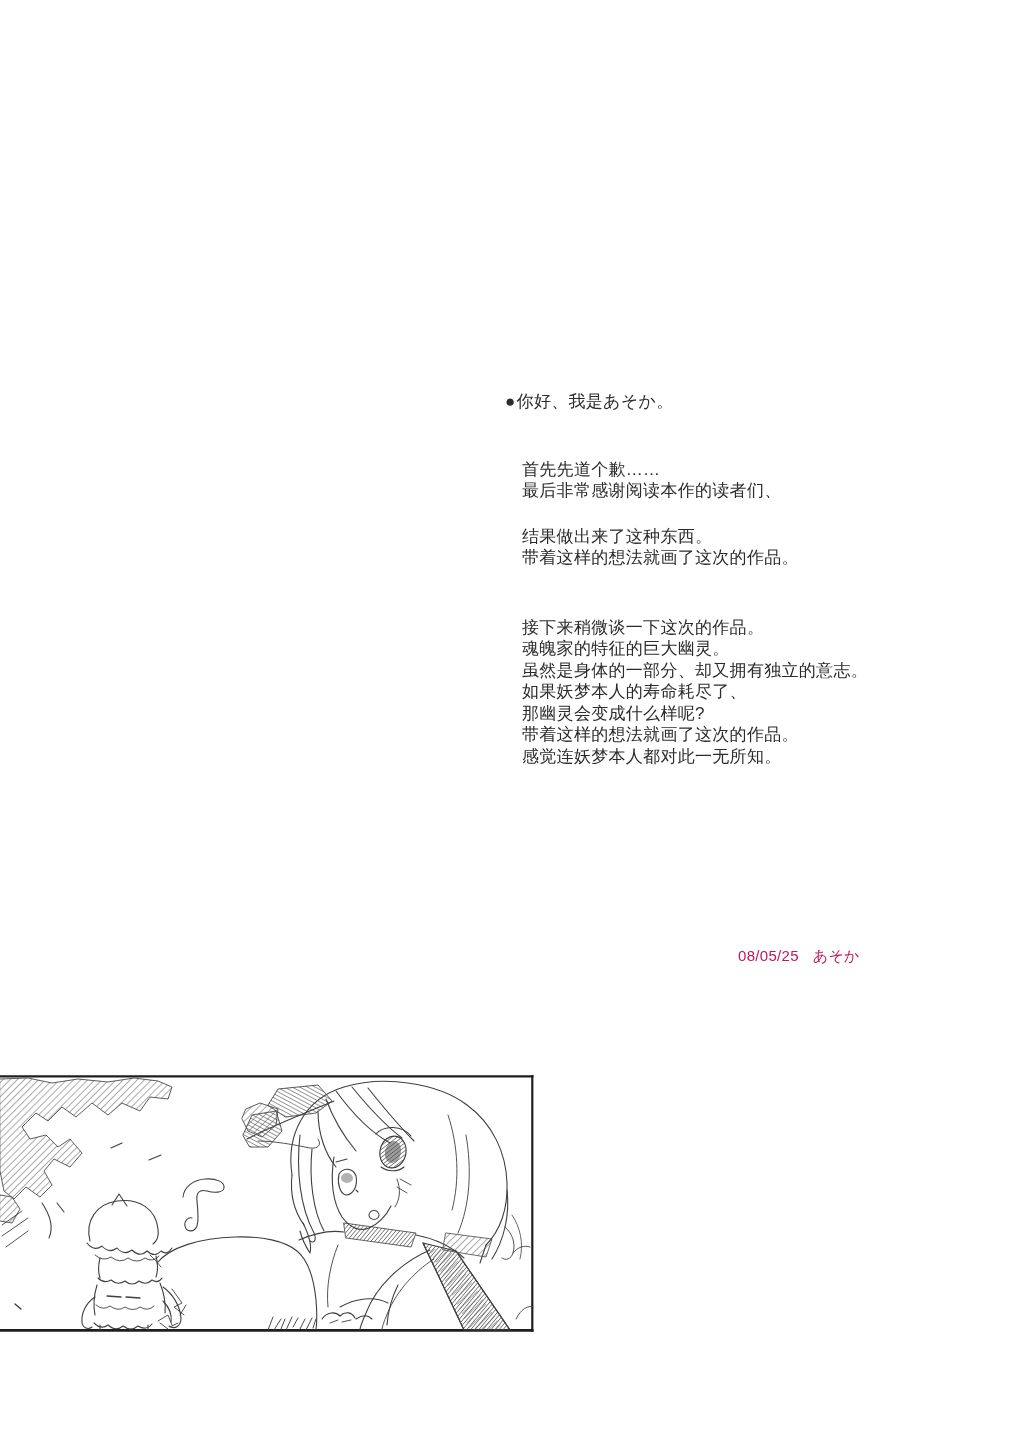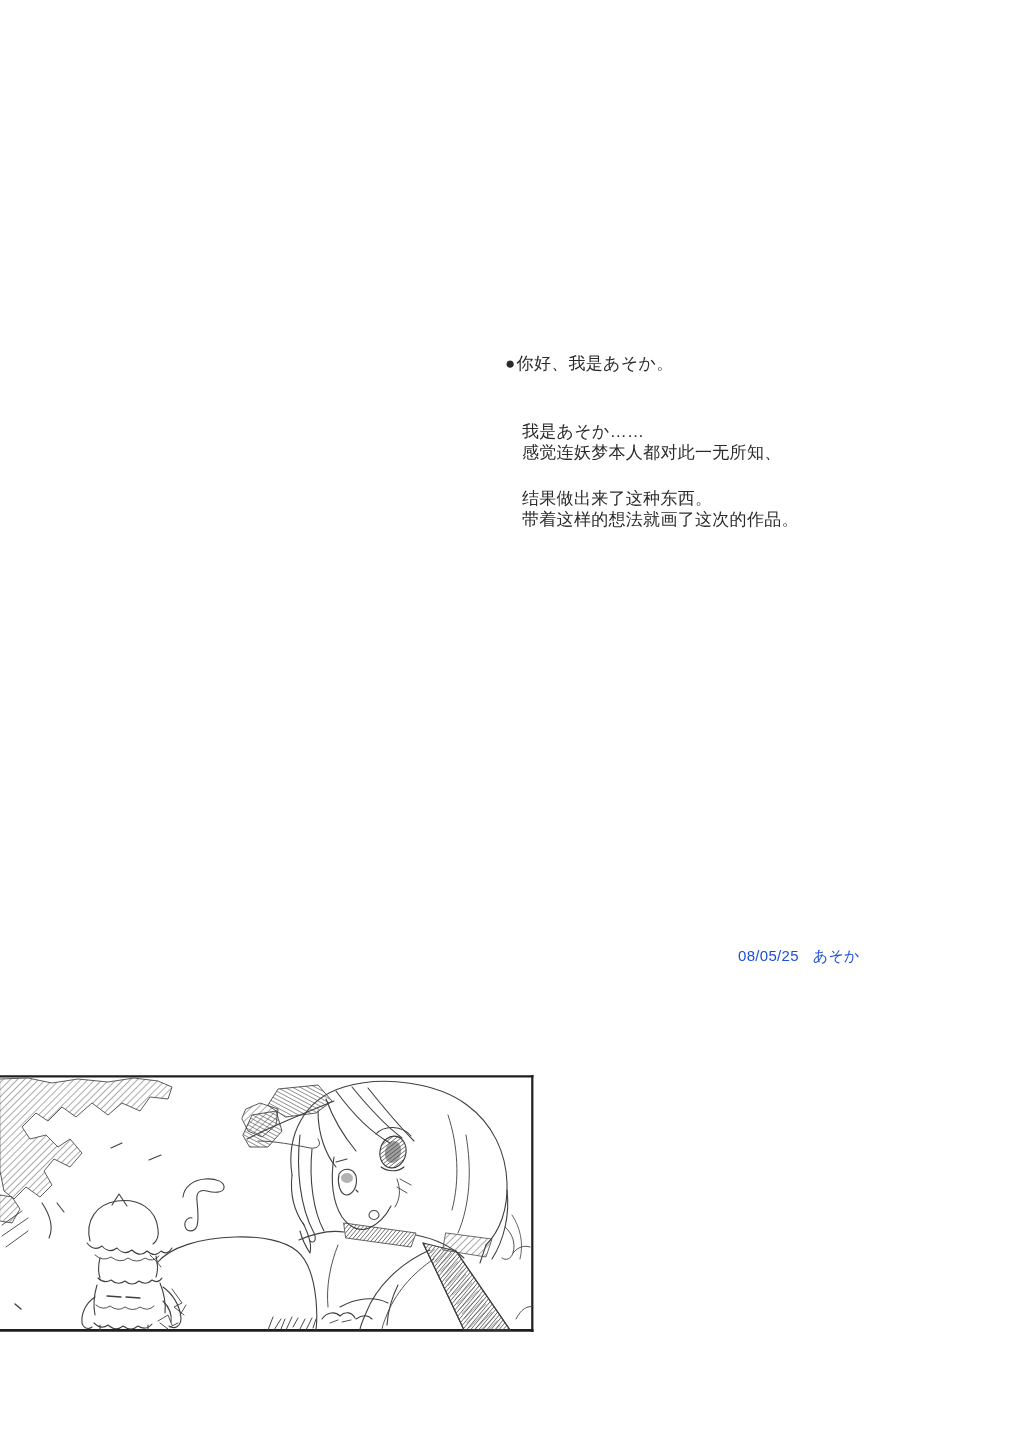--- a/index.html
+++ b/index.html
@@ -2,58 +2,67 @@
 <html><head>
 <meta charset="utf-8">
 <style>
   html,body{margin:0;padding:0;}
   body{
     width:1019px;height:1440px;position:relative;overflow:hidden;
     background:#ffffff;
     font-family:"Liberation Sans","DejaVu Sans",sans-serif;
   }
   .afterword{
-    position:absolute;left:505px;top:353px;
+    position:absolute;left:505px;top:391px;
     font-size:17px;line-height:21.5px;letter-spacing:0.3px;
     color:#2b2b2b;white-space:nowrap;
   }
   .afterword p{margin:0;}
   .intro .bullet{margin-right:1px;}
   .para{margin:0;padding-left:17px;}
   .para-1{margin-top:46px;}
   .para-2{margin-top:24px;}
   .para-3{margin-top:48px;}
   .para-4{margin-top:42px;}
   .signature{
     position:absolute;left:738px;top:946px;
-    font-size:15px;line-height:20px;letter-spacing:0.3px;color:#1d4ed8;
+    font-size:15px;line-height:20px;letter-spacing:0.3px;color:#be185d;
     white-space:nowrap;
   }
   .signature .sig-author{margin-left:14px;}
   .sketch-panel{
     position:absolute;left:0;top:1075px;width:536px;height:258px;
   }
   .sketch-panel svg{display:block;}
 </style>
 </head>
 <body>
 
 <section class="afterword">
   <p class="intro"><span class="bullet">●</span><span>你好、我是あそか。</span></p>
 
   <div class="para para-1">
-    <p>我是あそか……</p>
-    <p>感觉连妖梦本人都对此一无所知、</p>
+    <p>首先先道个歉……</p>
+    <p>最后非常感谢阅读本作的读者们、</p>
   </div>
 
   <div class="para para-2">
     <p>结果做出来了这种东西。</p>
     <p>带着这样的想法就画了这次的作品。</p>
   </div>
 
+  <div class="para para-3">
+    <p>接下来稍微谈一下这次的作品。</p>
+    <p>魂魄家的特征的巨大幽灵。</p>
+    <p>虽然是身体的一部分、却又拥有独立的意志。</p>
+    <p>如果妖梦本人的寿命耗尽了、</p>
+    <p>那幽灵会变成什么样呢?</p>
+    <p>带着这样的想法就画了这次的作品。</p>
+    <p>感觉连妖梦本人都对此一无所知。</p>
+  </div>
 
   <div class="para para-4">
   </div>
 </section>
 
 <div class="signature"><span class="sig-date">08/05/25</span><span class="sig-author">あそか</span></div>
 
 <div class="sketch-panel">
 <svg width="536" height="258" viewBox="0 0 536 258" xmlns="http://www.w3.org/2000/svg">
   <defs>

